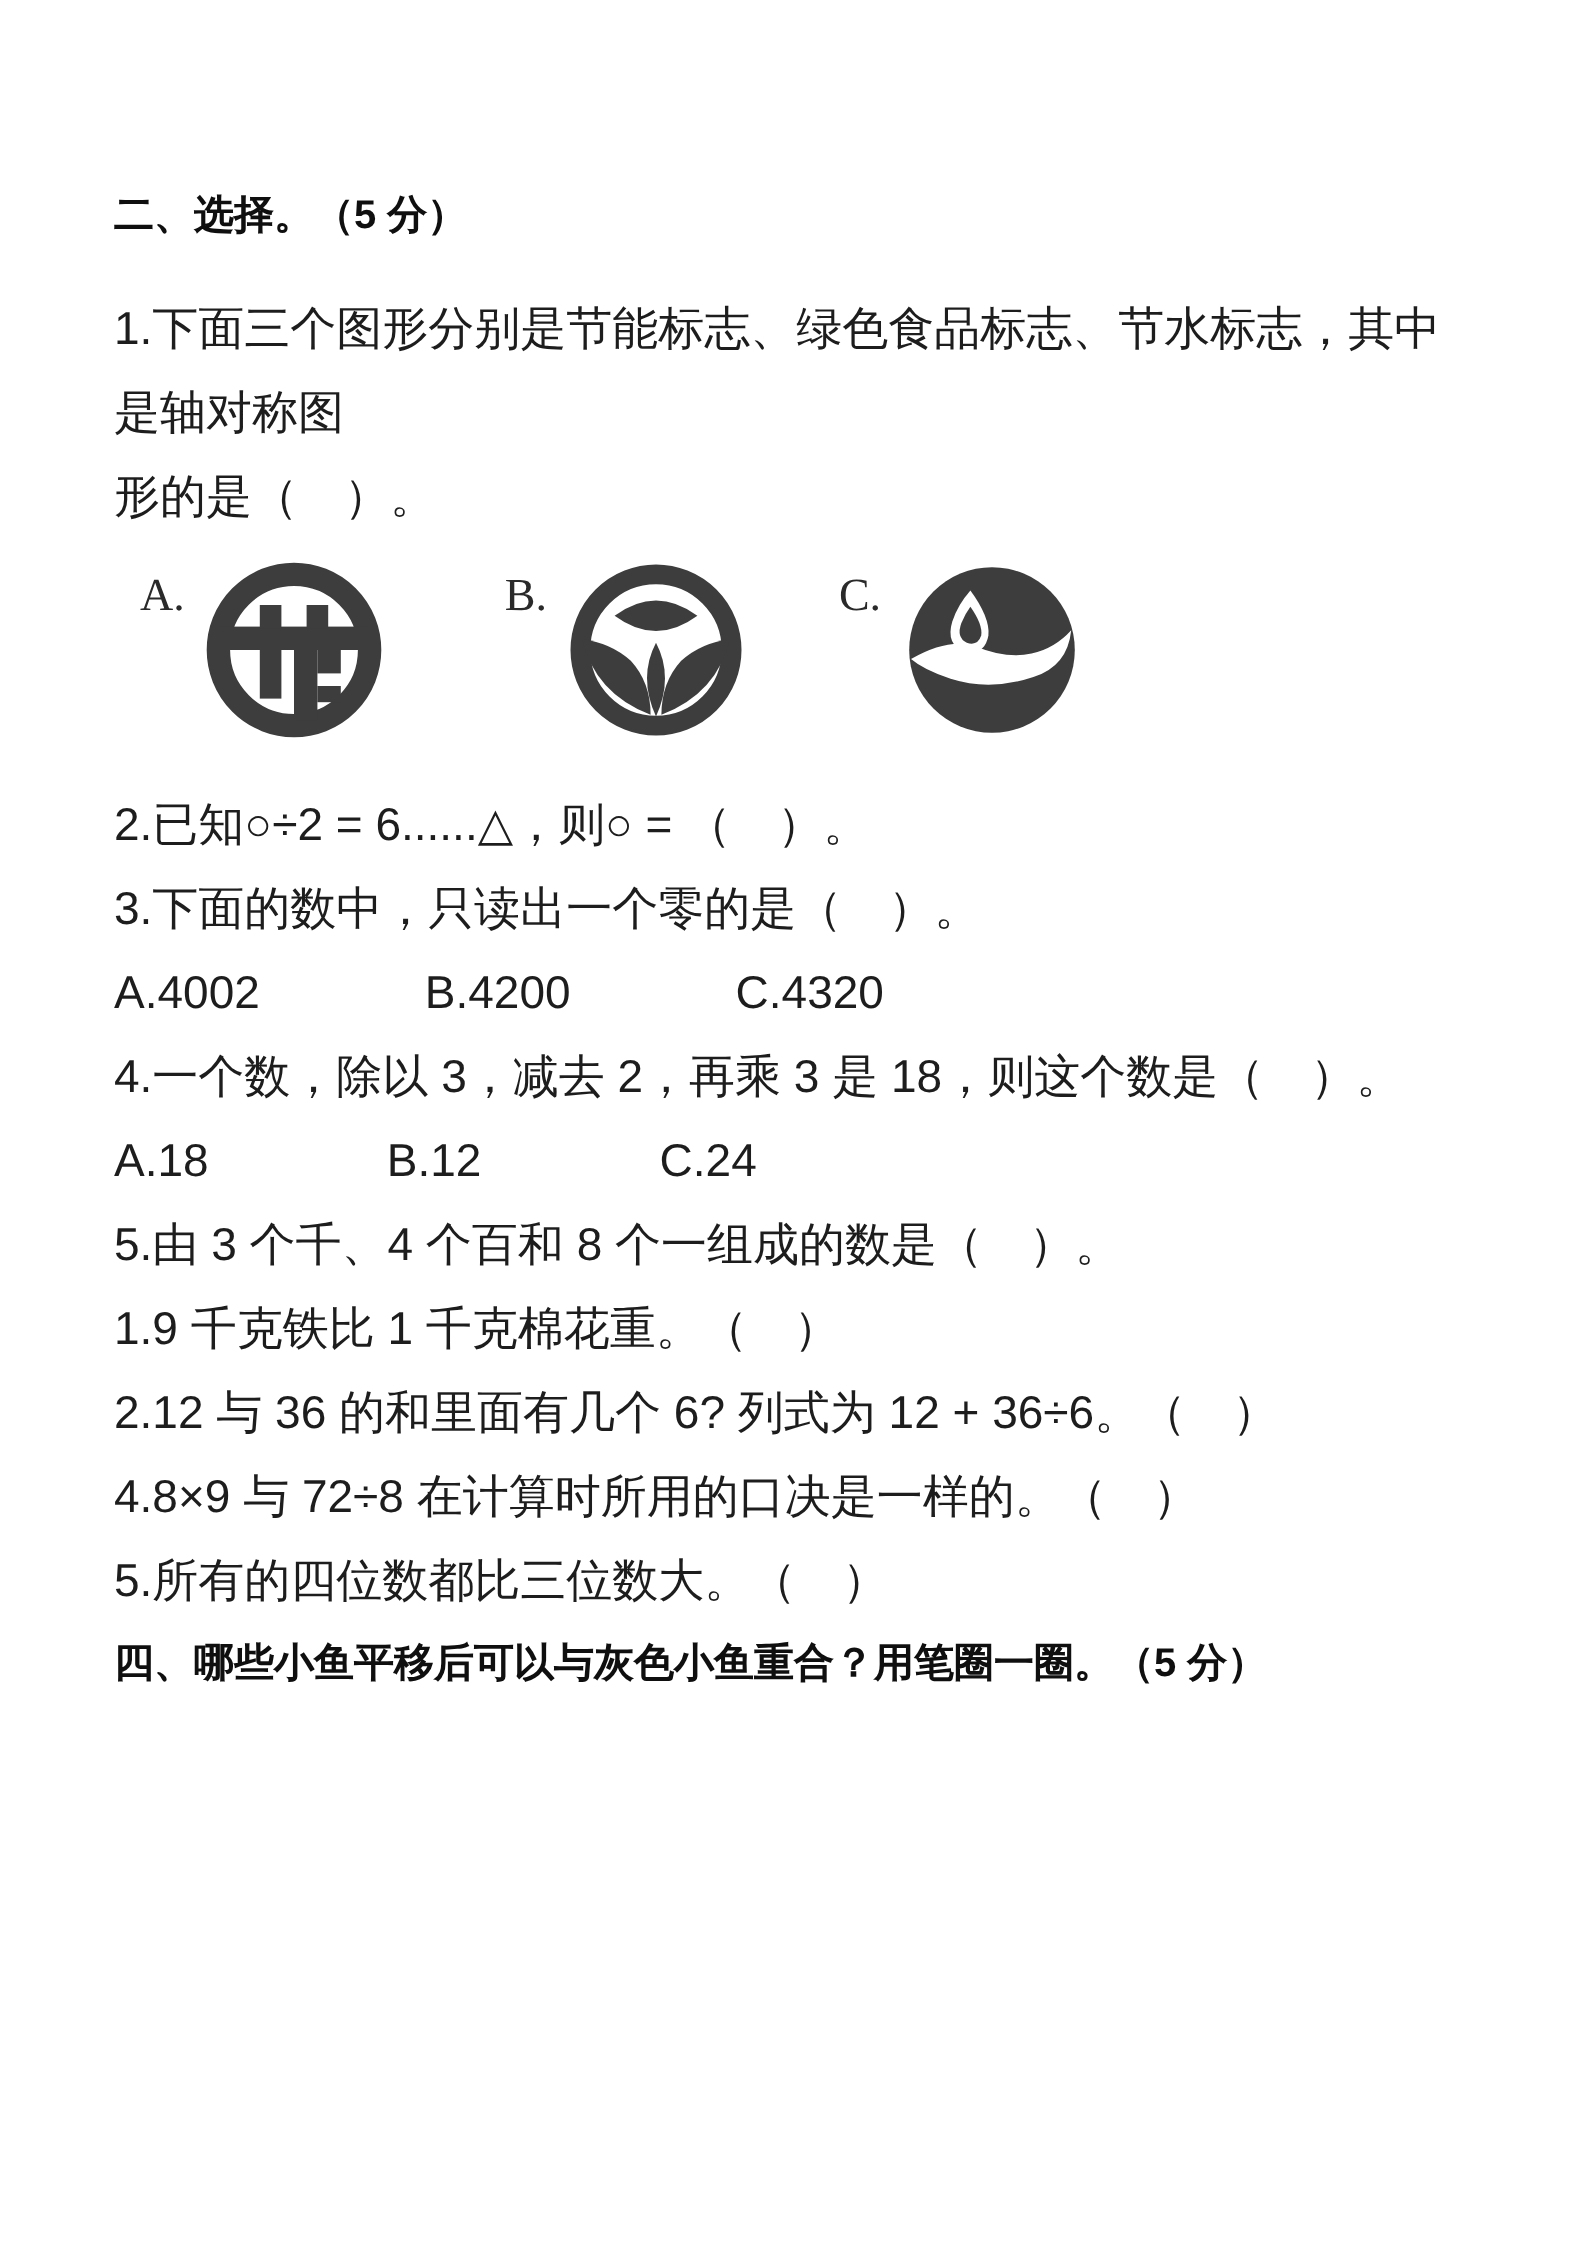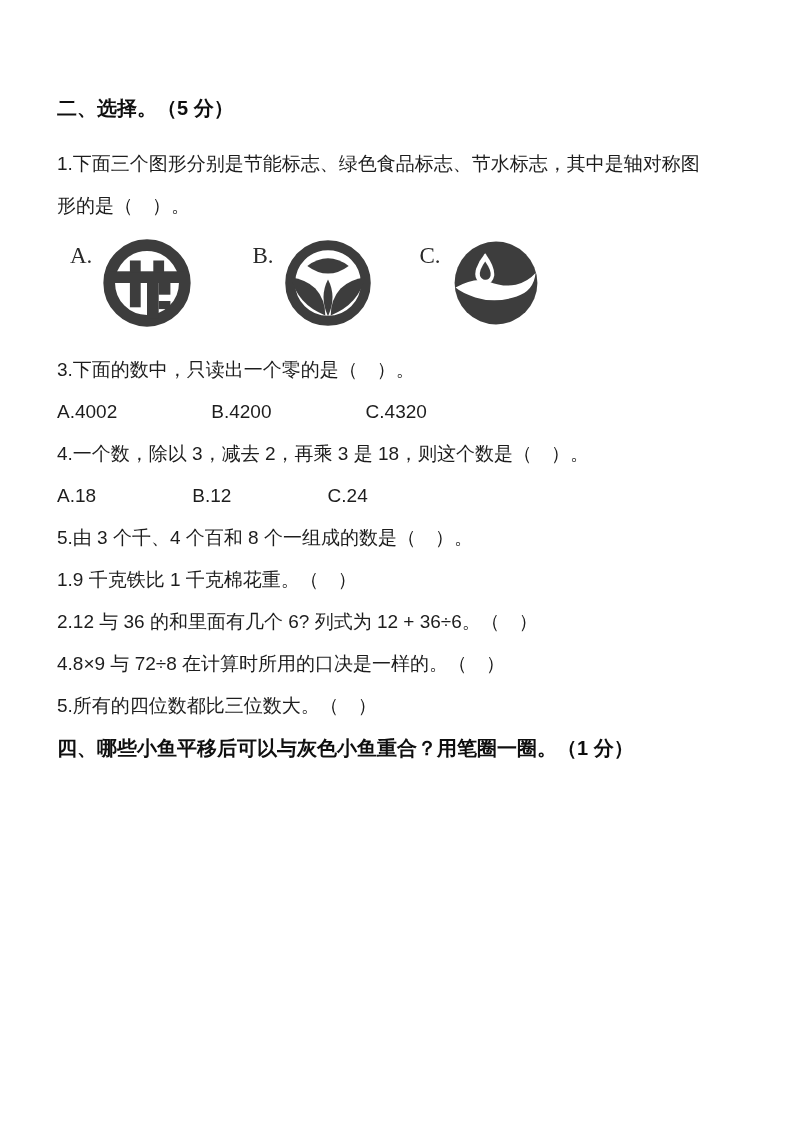--- a/index.html
+++ b/index.html
@@ -9,21 +9,21 @@
     color:#1d1d1d;overflow:hidden;
   }
   .page{
     box-sizing:border-box;width:793px;height:1122px;
     padding:51px 50px 0 57px;background:#ffffff;margin-top:36px;
   }
   .h{
     font-size:20px;font-weight:700;color:#0f0f0f;
     line-height:42px;margin:0;
   }
-  .q{font-size:19px;line-height:42px;margin:0;}
+  .q{font-size:23px;line-height:42px;margin:0;}
   .q1{margin-top:14px;}
   .qline{display:block;}
   .opt2{display:inline-block;min-width:130px;}
   .opt4{display:inline-block;min-width:149px;}
   .logos{
     display:flex;align-items:flex-start;
     margin-top:9px;height:98px;
   }
   .logo-group{display:flex;align-items:flex-start;}
   .logo-group.g1{margin-left:13px;}
@@ -78,20 +78,21 @@
       <svg class="logo-svg" width="90" height="94" viewBox="0 0 100 100" aria-hidden="true">
         <circle cx="50" cy="50" r="46" fill="currentColor"></circle>
         <path d="M5 55 Q26 43 41 48 Q58 55 72 52 Q85 49 94 39 Q92 59 73 65 Q49 73 27 66 Q12 61 5 55 Z" fill="#ffffff"></path>
         <path d="M38 17 Q49 32 48 42 Q46 53 35 51 Q24 47 28 34 Q31 25 38 17 Z" fill="#ffffff"></path>
         <path d="M38 26 Q45 36 44 42 Q42 48 36 46 Q30 43 33 35 Q35 30 38 26 Z" fill="currentColor"></path>
       </svg>
     </div>
   </div>
 
   <div class="stack">
+    <p class="q">2.已知○÷2 = 6......△，则○ = （　）。</p>
 
     <p class="q">3.下面的数中，只读出一个零的是（　）。</p>
     <p class="q">
       <span class="opt4">A.4002</span>
       <span class="opt4">B.4200</span>
       <span>C.4320</span>
     </p>
 
     <p class="q">4.一个数，除以 3，减去 2，再乘 3 是 18，则这个数是（　）。</p>
     <p class="q">
@@ -101,16 +102,16 @@
     </p>
 
     <p class="q">5.由 3 个千、4 个百和 8 个一组成的数是（　）。</p>
 
 
     <p class="q">1.9 千克铁比 1 千克棉花重。（　）</p>
     <p class="q">2.12 与 36 的和里面有几个 6? 列式为 12 + 36÷6。（　）</p>
     <p class="q">4.8×9 与 72÷8 在计算时所用的口决是一样的。（　）</p>
     <p class="q">5.所有的四位数都比三位数大。（　）</p>
 
-    <p class="h">四、哪些小鱼平移后可以与灰色小鱼重合？用笔圈一圈。（1 分）</p>
+    <p class="h">四、哪些小鱼平移后可以与灰色小鱼重合？用笔圈一圈。（5 分）</p>
   </div>
 
 </div>
 
 </body></html>

